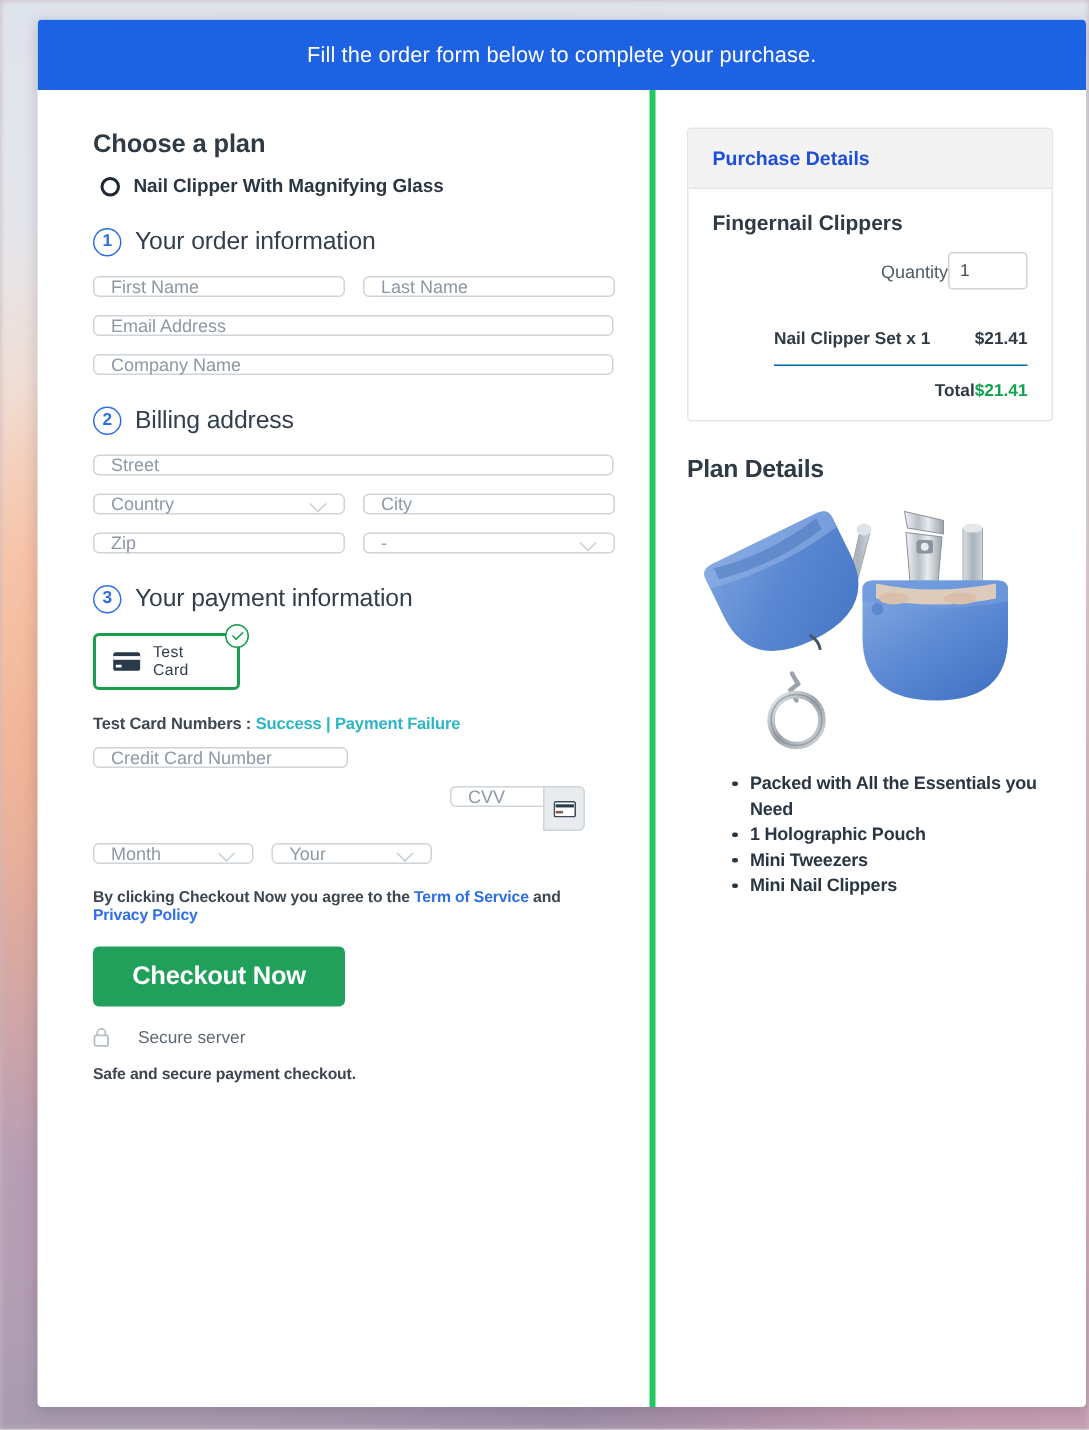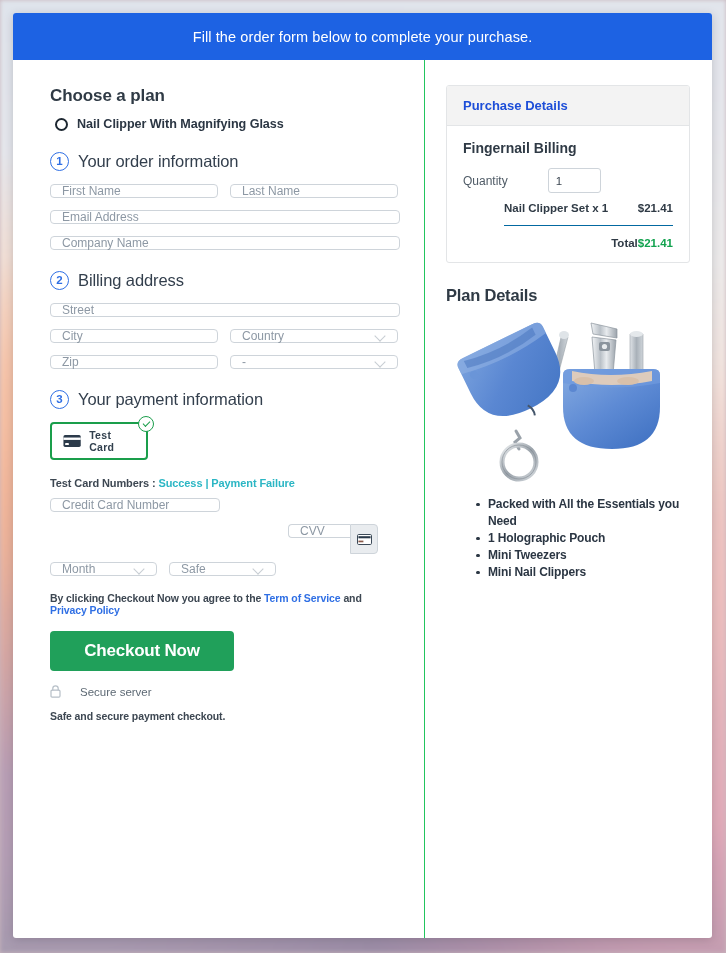--- a/index.html
+++ b/index.html
@@ -37,21 +37,21 @@
         #c3a8b8 74%,
         #b6a2b6 84%,
         #a89cb0 92%,
         #9f97ab 100%);
     filter: blur(2px);
   }
 
   
   #card {
     position: absolute;
-    left: 13px;
+    left: 25px;
     top: 13px;
     width: 699px;
     height: 925px;
     background: #ffffff;
     border-radius: 3px;
     box-shadow: 0 2px 10px rgba(60,50,70,0.22);
     overflow: hidden;
     display: flex;
     flex-direction: column;
   }
@@ -71,21 +71,21 @@
   #columns {
     flex: 1 1 auto;
     display: flex;
     align-items: stretch;
     min-height: 0;
   }
 
   #left-col {
     width: 412px;
     flex: 0 0 412px;
-    border-right: 1px solid #22c55e;
+    border-right: 4px solid #22c55e;
     padding: 26px 24px 0 37px;
   }
 
   #right-col {
     flex: 1 1 auto;
     padding: 25px 22px 0 21px;
   }
 
   
   h2.section-title {
@@ -227,21 +227,21 @@
     align-items: center;
     gap: 8px;
     padding: 0 11px;
     position: relative;
     background: #fff;
     margin-top: 4px;
     margin-bottom: 17px;
   }
   .card-tile .tile-label {
     font-size: 10.5px;
-    font-weight: bold;
+    font-weight: normal;
     color: #32404e;
     letter-spacing: .3px;
   }
   .tile-check {
     position: absolute;
     right: -8px; top: -8px;
     width: 16px; height: 16px;
     border-radius: 50%;
     background: #ffffff;
     border: 1.6px solid #1a9e4b;
@@ -271,21 +271,21 @@
     font-size: 10.5px;
     font-weight: bold;
     color: #3d4752;
     margin-top: 16px;
     letter-spacing: -.1px;
   }
   .legal a { color: #2f6fe4; text-decoration: none; }
 
   #checkout-btn {
     margin-top: 15px;
-    width: 184px;
+    width: 168px;
     height: 40px;
     background: #20a05a;
     border: none;
     border-radius: 4px;
     color: #fff;
     font-family: "Liberation Sans", sans-serif;
     font-size: 17px;
     font-weight: bold;
     letter-spacing: -.2px;
     cursor: pointer;
@@ -329,23 +329,22 @@
   #purchase-body { padding: 14px 16px 13px 16px; }
   .prod-name {
     font-size: 14px;
     font-weight: bold;
     color: #2f3a45;
     margin-bottom: 12px;
   }
   .qty-row {
     display: flex;
     align-items: center;
-    justify-content: flex-start;
-    margin-bottom: 9px;
-    gap: 40px;
+    justify-content: flex-end;
+    margin-bottom: 27px;
   }
   .qty-row .lbl { font-size: 12px; color: #4f5b66; }
   .qty-input {
     width: 53px; height: 25px;
     border: 1px solid #ced4da;
     border-radius: 3px;
     font-family: "Liberation Sans", sans-serif;
     font-size: 11.5px;
     color: #3d4752;
     padding: 0 7px;
@@ -467,26 +466,26 @@
         <span class="step-label">Billing address</span>
       </div>
 
       <div class="row">
         <div class="field full">
           <span class="ph">Street</span>
         </div>
       </div>
 
       <div class="row">
-        <div class="field half">
-          <span class="ph">City</span>
-        </div>
         <div class="field half select">
           <span class="ph">Country</span>
           <span class="chev"></span>
+        </div>
+        <div class="field half">
+          <span class="ph">City</span>
         </div>
       </div>
 
       <div class="row">
         <div class="field half">
           <span class="ph">Zip</span>
         </div>
         <div class="field half select">
           <span class="ph">-</span>
           <span class="chev"></span>
@@ -520,21 +519,21 @@
           <span class="ph">Credit Card Number</span>
         </div>
       </div>
 
       <div class="row">
         <div class="field third select">
           <span class="ph">Month</span>
           <span class="chev"></span>
         </div>
         <div class="field third select">
-          <span class="ph">Safe</span>
+          <span class="ph">Your</span>
           <span class="chev"></span>
         </div>
         <div class="cvv-group">
           <div class="field">
             <span class="ph">CVV</span>
           </div>
           <div class="cvv-btn">
             <svg width="15" height="11" viewBox="0 0 15 11">
               <rect x="0.5" y="0.5" width="14" height="10" rx="1.2" fill="#ffffff" stroke="#3c4a58" stroke-width="1"></rect>
               <rect x="1.4" y="2.2" width="12.2" height="2.1" fill="#2b3a4a"></rect>
@@ -562,21 +561,21 @@
       </div>
 
       <div class="safe-note">Safe and secure payment checkout.</div>
     </div>
 
     <div id="right-col">
 
       <div id="purchase-panel">
         <div id="purchase-header">Purchase Details</div>
         <div id="purchase-body">
-          <div class="prod-name">Fingernail Billing</div>
+          <div class="prod-name">Fingernail Clippers</div>
 
           <div class="qty-row">
             <span class="lbl">Quantity</span>
             <input class="qty-input" type="text" value="1" style="">
           </div>
 
           <div class="line-row">
             <span>Nail Clipper Set x 1</span>
             <span>$21.41</span>
           </div>

